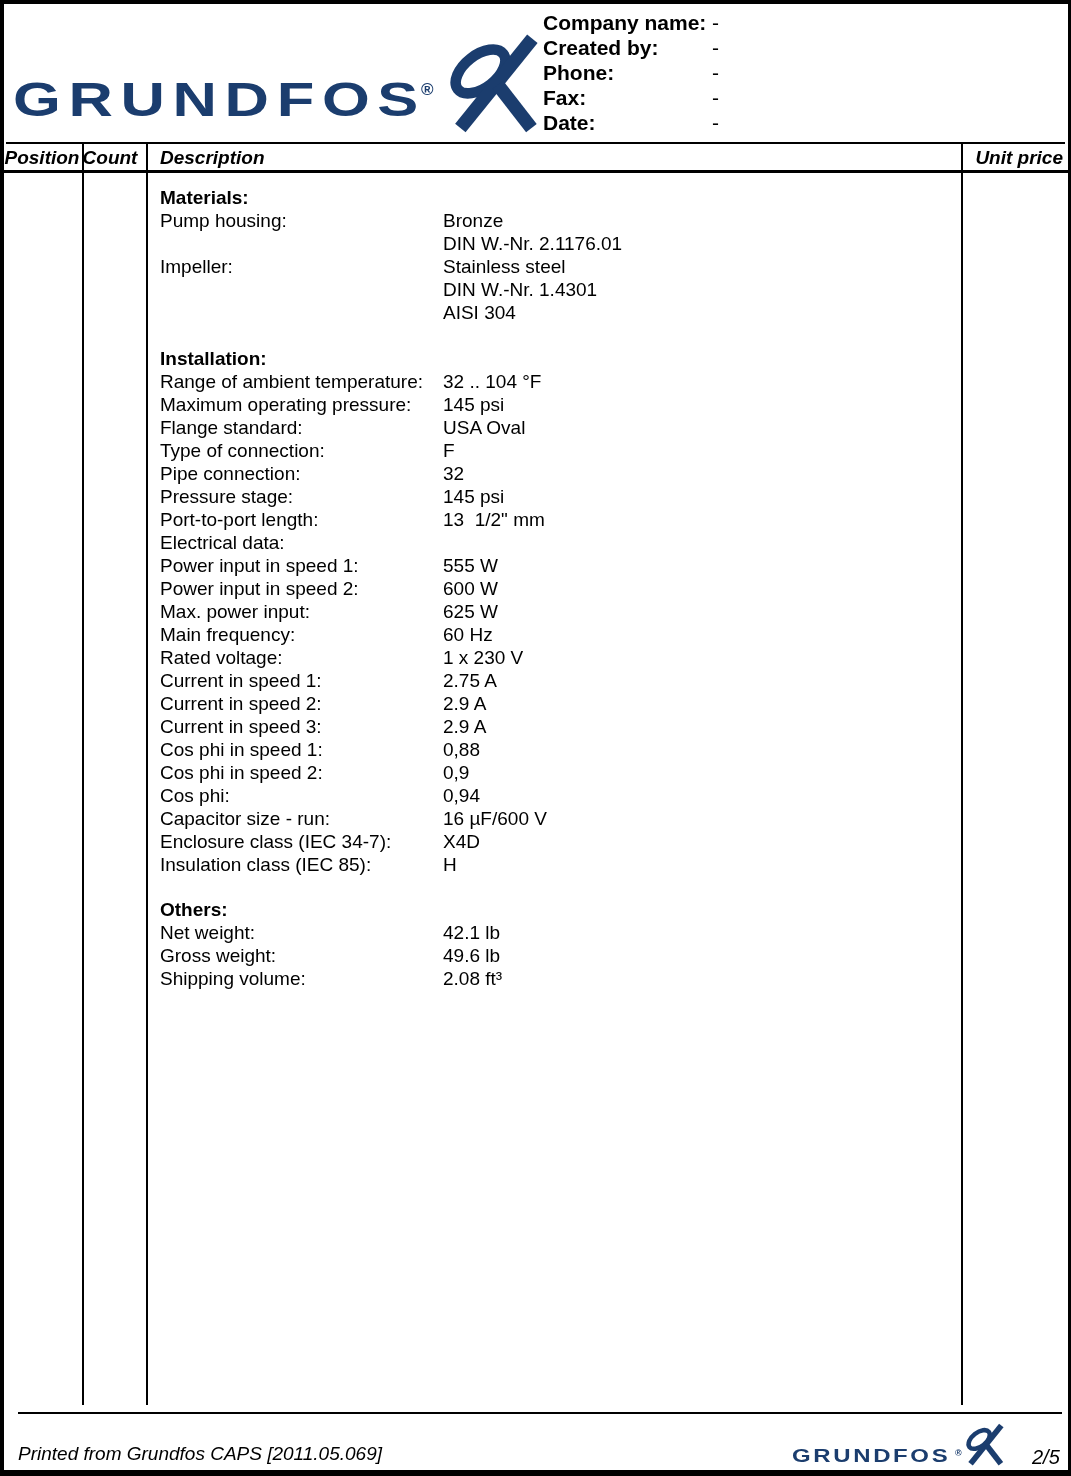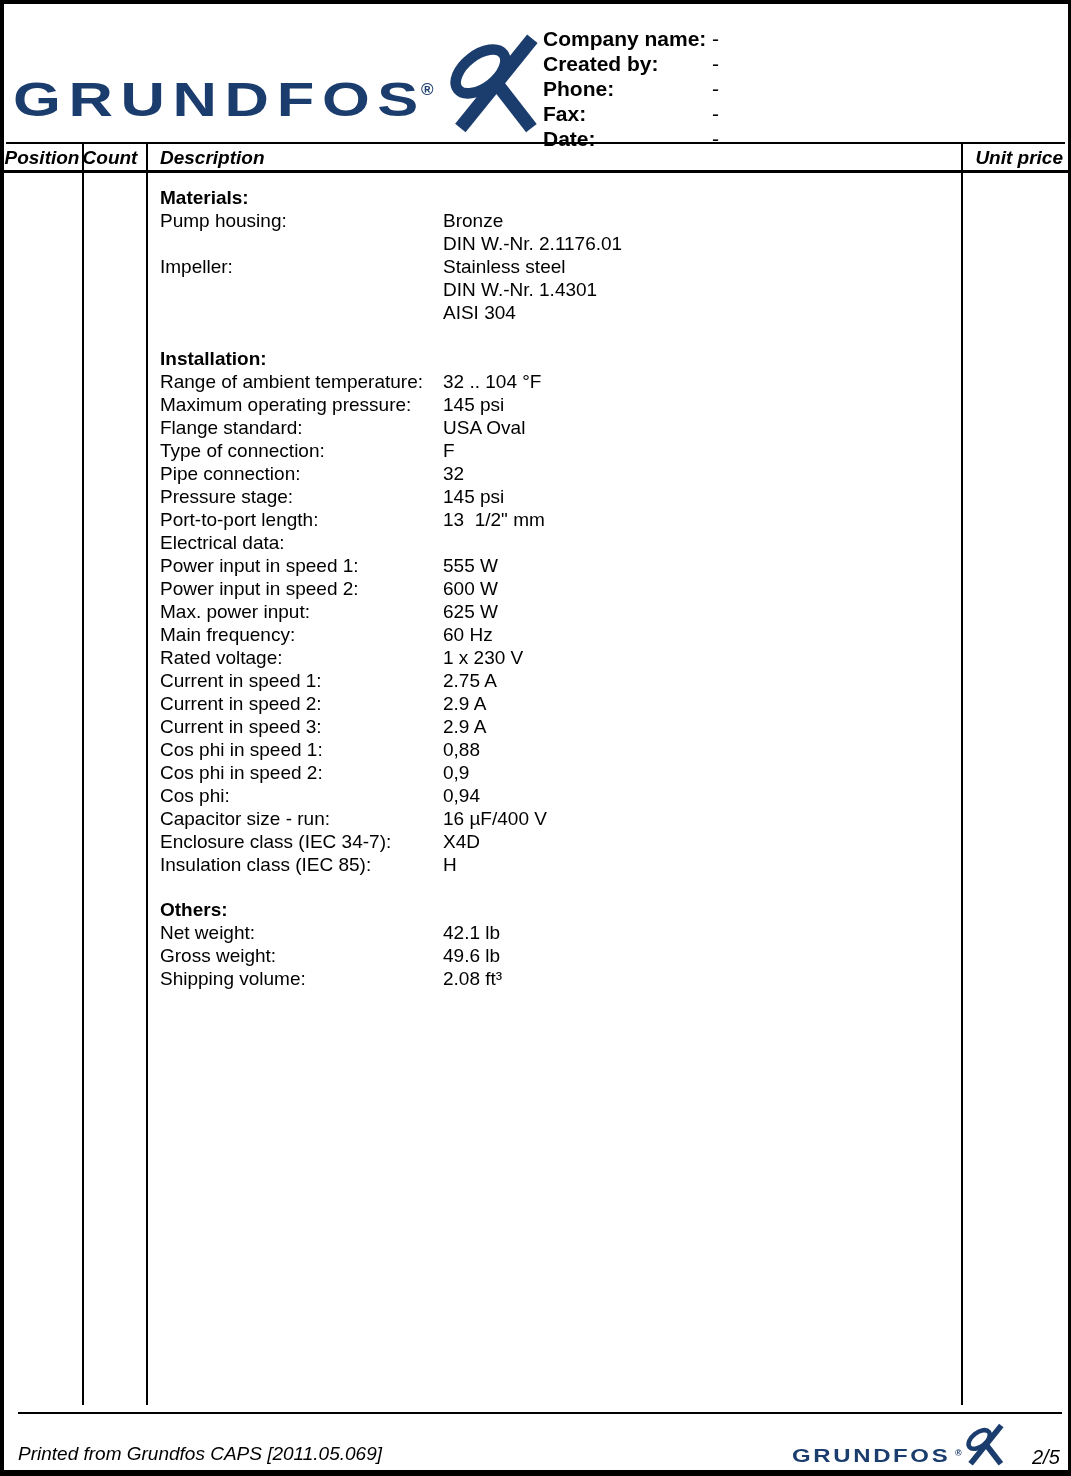--- a/index.html
+++ b/index.html
@@ -25,21 +25,21 @@
     color:#1b3d6e;
     transform:scaleX(1.28);transform-origin:left top;
     white-space:nowrap;
   }
   .logo-reg{
     position:absolute;left:421px;top:80px;
     font-size:17px;font-weight:700;color:#1b3d6e;
   }
   .logo-mark{position:absolute;left:445px;top:30px;width:96px;height:104px;}
 
-  .header-fields{position:absolute;left:543px;top:10px;margin-top:16px;}
+  .header-fields{position:absolute;left:543px;top:10px;}
   .hf-row{display:flex;line-height:25px;font-size:21px;}
   .hf-label{font-weight:700;width:169px;flex:none;}
   .hf-value{font-weight:400;}
 
   
   .rule{position:absolute;background:#000;}
   .rule-header-top{left:6px;top:142px;width:1059px;height:2px;}
   .rule-header-bottom{left:4px;top:170px;width:1064px;height:3px;}
   .vline{position:absolute;top:142px;width:2px;height:1263px;background:#000;}
   .vline-1{left:82px;}
@@ -236,21 +236,21 @@
         <div class="spec-row">
           <span class="spec-label">Cos phi in speed 2:</span>
           <span class="spec-value">0,9</span>
         </div>
         <div class="spec-row">
           <span class="spec-label">Cos phi:</span>
           <span class="spec-value">0,94</span>
         </div>
         <div class="spec-row">
           <span class="spec-label">Capacitor size - run:</span>
-          <span class="spec-value">16 µF/400 V</span>
+          <span class="spec-value">16 µF/600 V</span>
         </div>
         <div class="spec-row">
           <span class="spec-label">Enclosure class (IEC 34-7):</span>
           <span class="spec-value">X4D</span>
         </div>
         <div class="spec-row">
           <span class="spec-label">Insulation class (IEC 85):</span>
           <span class="spec-value">H</span>
         </div>
       </div>

